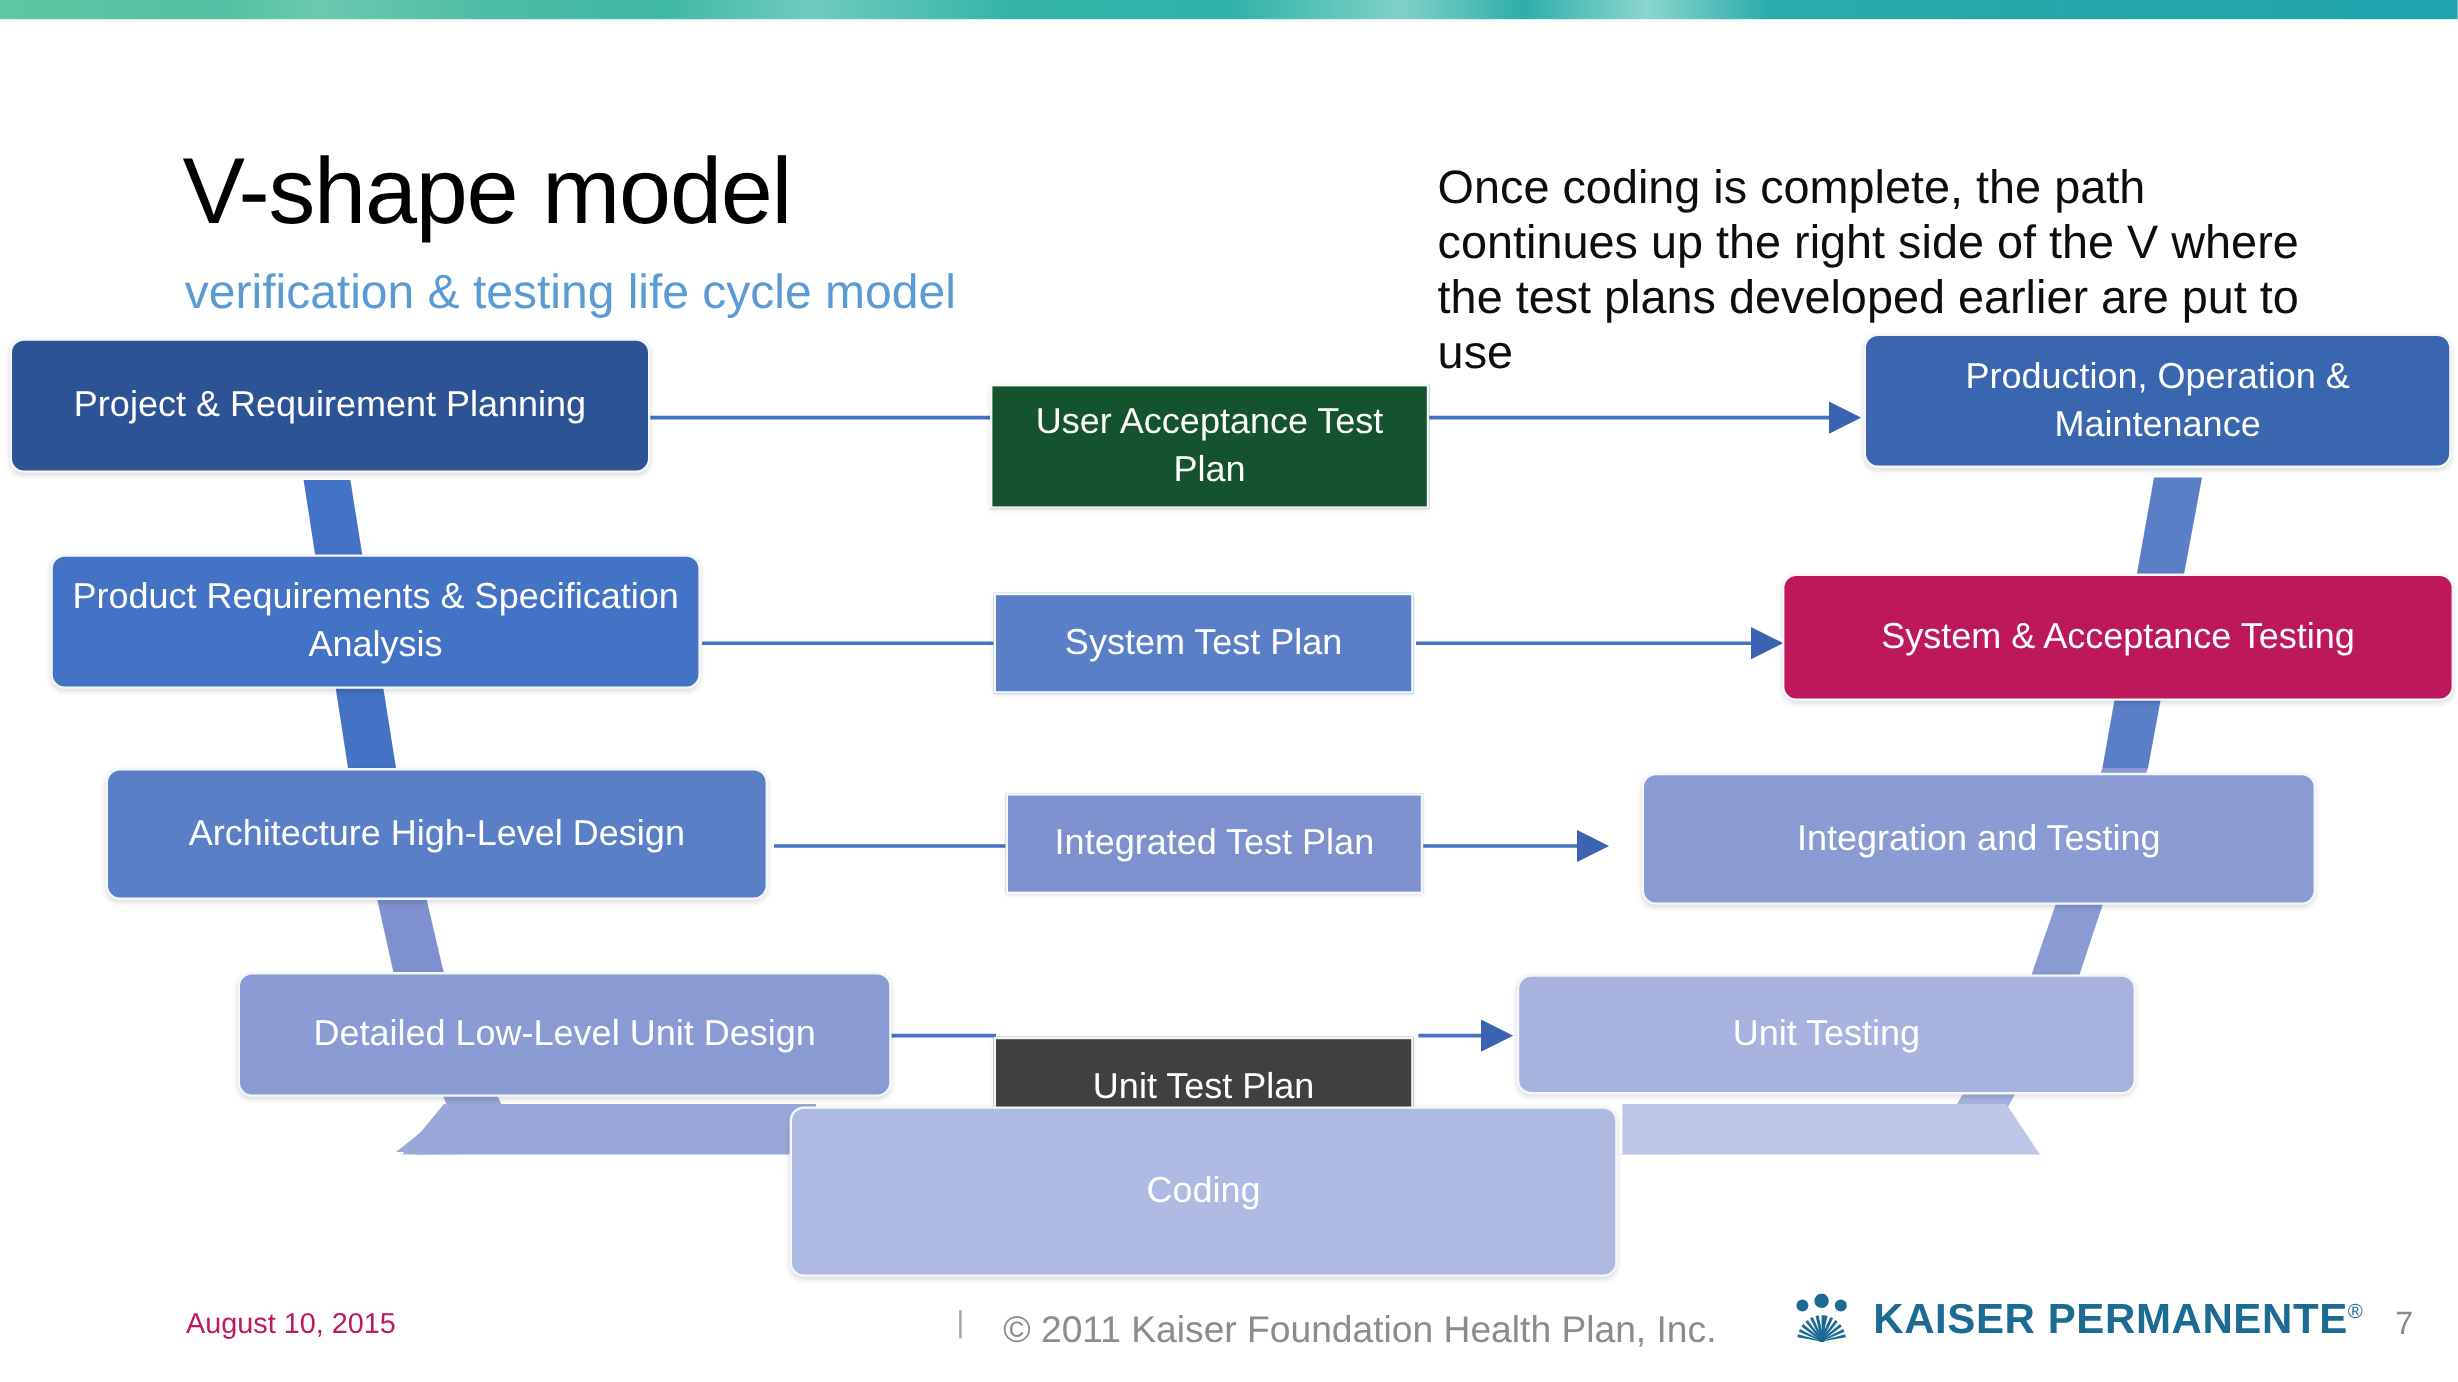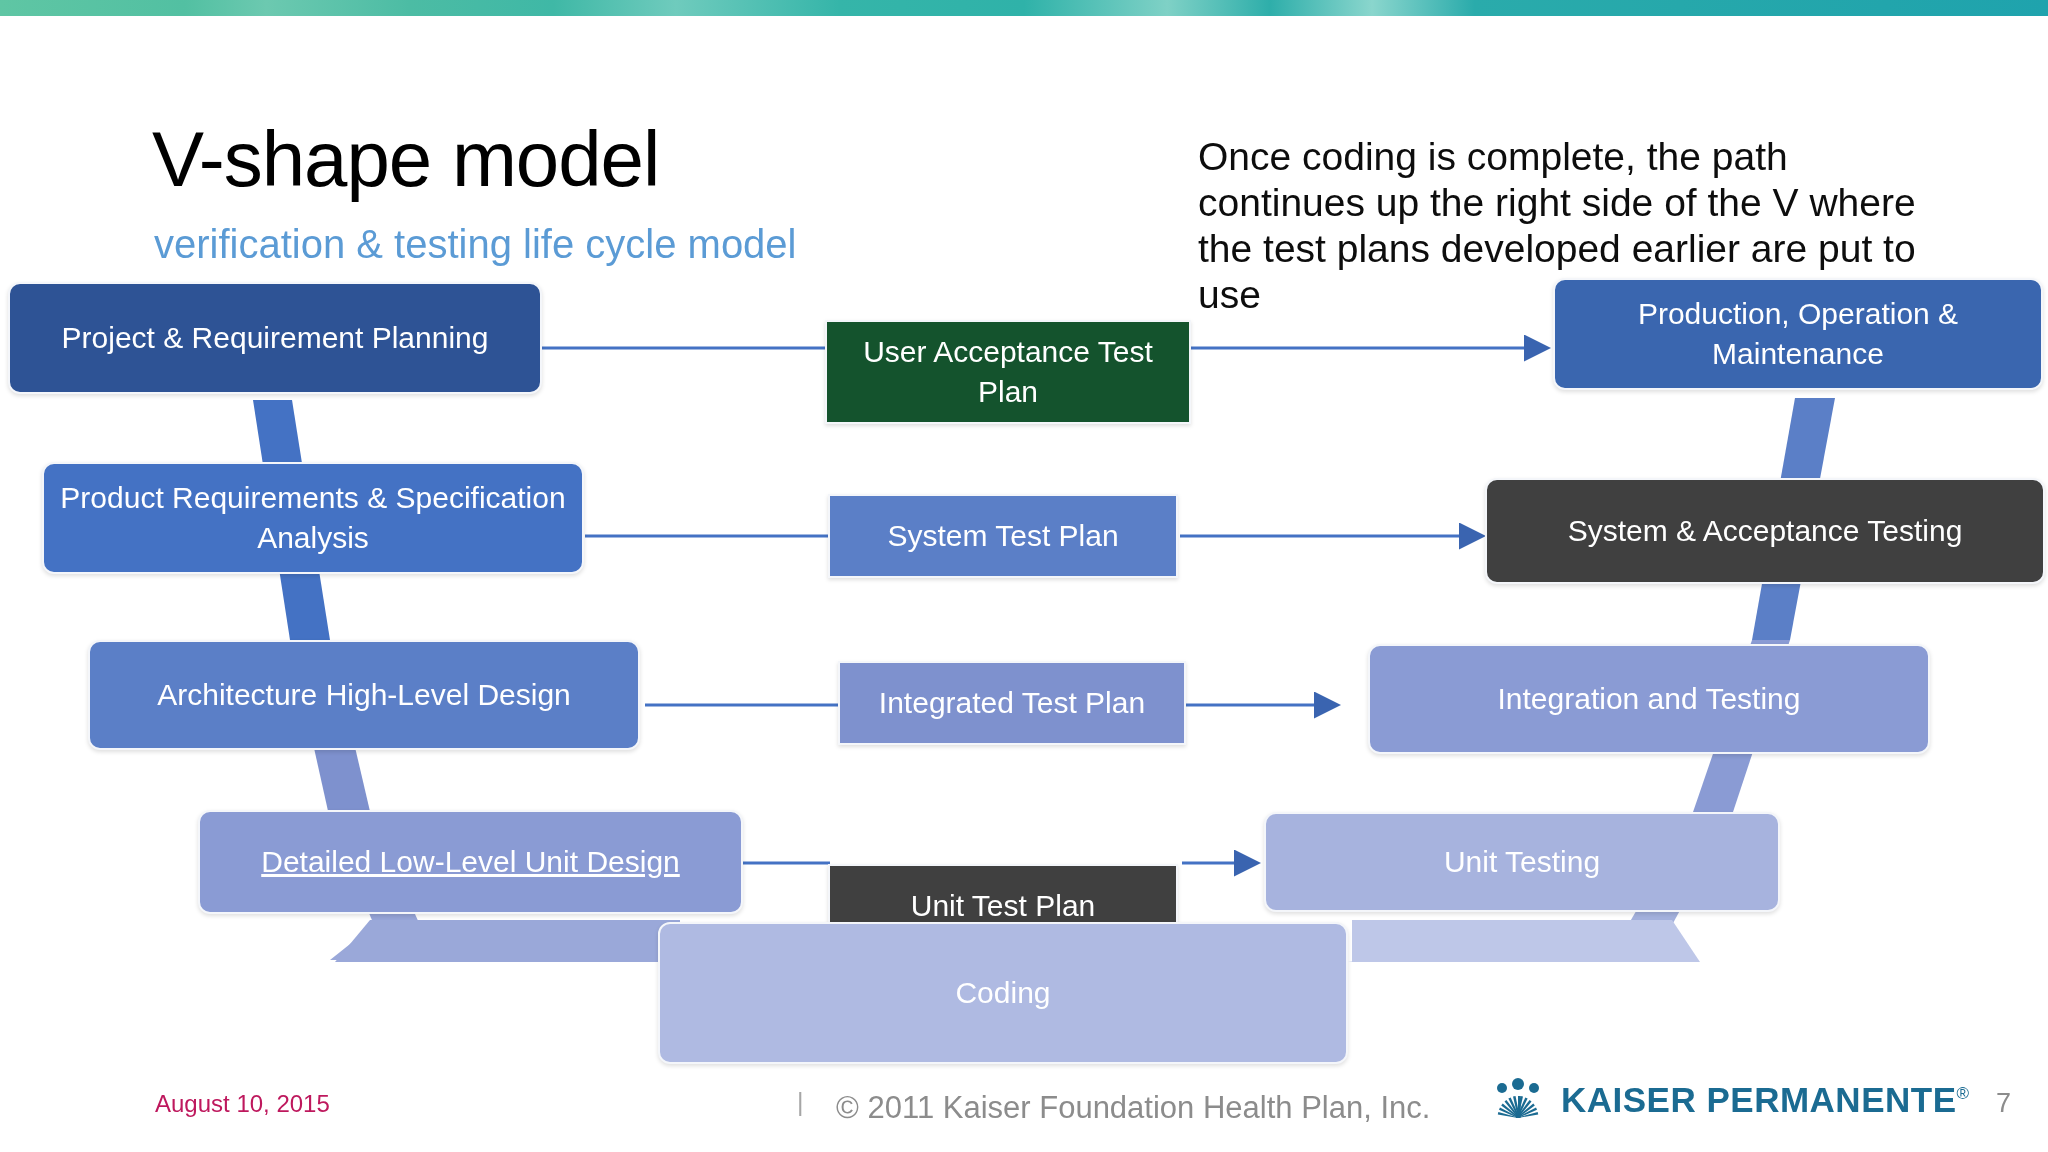--- a/index.html
+++ b/index.html
@@ -136,21 +136,21 @@
   </div>
 
   <div class="box rounded" style="left:42px;top:462px;width:542px;height:112px;background:#4472C4;">
     <span>Product Requirements &amp; Specification Analysis</span>
   </div>
 
   <div class="box rounded" style="left:88px;top:640px;width:552px;height:110px;background:#5B7FC7;">
     <span>Architecture High-Level Design</span>
   </div>
 
-  <div class="box rounded" style="left:198px;top:810px;width:545px;height:104px;background:#8A9BD4;text-decoration:underline;">
+  <div class="box rounded" style="left:198px;top:810px;width:545px;height:104px;background:#8A9BD4;">
     <span>Detailed Low-Level Unit Design</span>
   </div>
 
   <div class="box square" style="left:825px;top:320px;width:366px;height:104px;background:#14532d;">
     <span>User Acceptance Test Plan</span>
   </div>
 
   <div class="box square" style="left:838px;top:661px;width:348px;height:84px;background:#7E91CE;">
     <span>Integrated Test Plan</span>
   </div>
@@ -160,21 +160,21 @@
   </div>
 
   <div class="box square" style="left:828px;top:864px;width:350px;height:84px;background:#404040;">
     <span>Unit Test Plan</span>
   </div>
 
   <div class="box rounded" style="left:1553px;top:278px;width:490px;height:112px;background:#3A66AF;">
     <span>Production, Operation &amp; Maintenance</span>
   </div>
 
-  <div class="box rounded" style="left:1485px;top:478px;width:560px;height:106px;background:#404040;">
+  <div class="box rounded" style="left:1485px;top:478px;width:560px;height:106px;background:#be185d;">
     <span>System &amp; Acceptance Testing</span>
   </div>
 
   <div class="box rounded" style="left:1368px;top:644px;width:562px;height:110px;background:#8A9BD4;">
     <span>Integration and Testing</span>
   </div>
 
   <div class="box rounded" style="left:1264px;top:812px;width:516px;height:100px;background:#A7B3DE;">
     <span>Unit Testing</span>
   </div>

